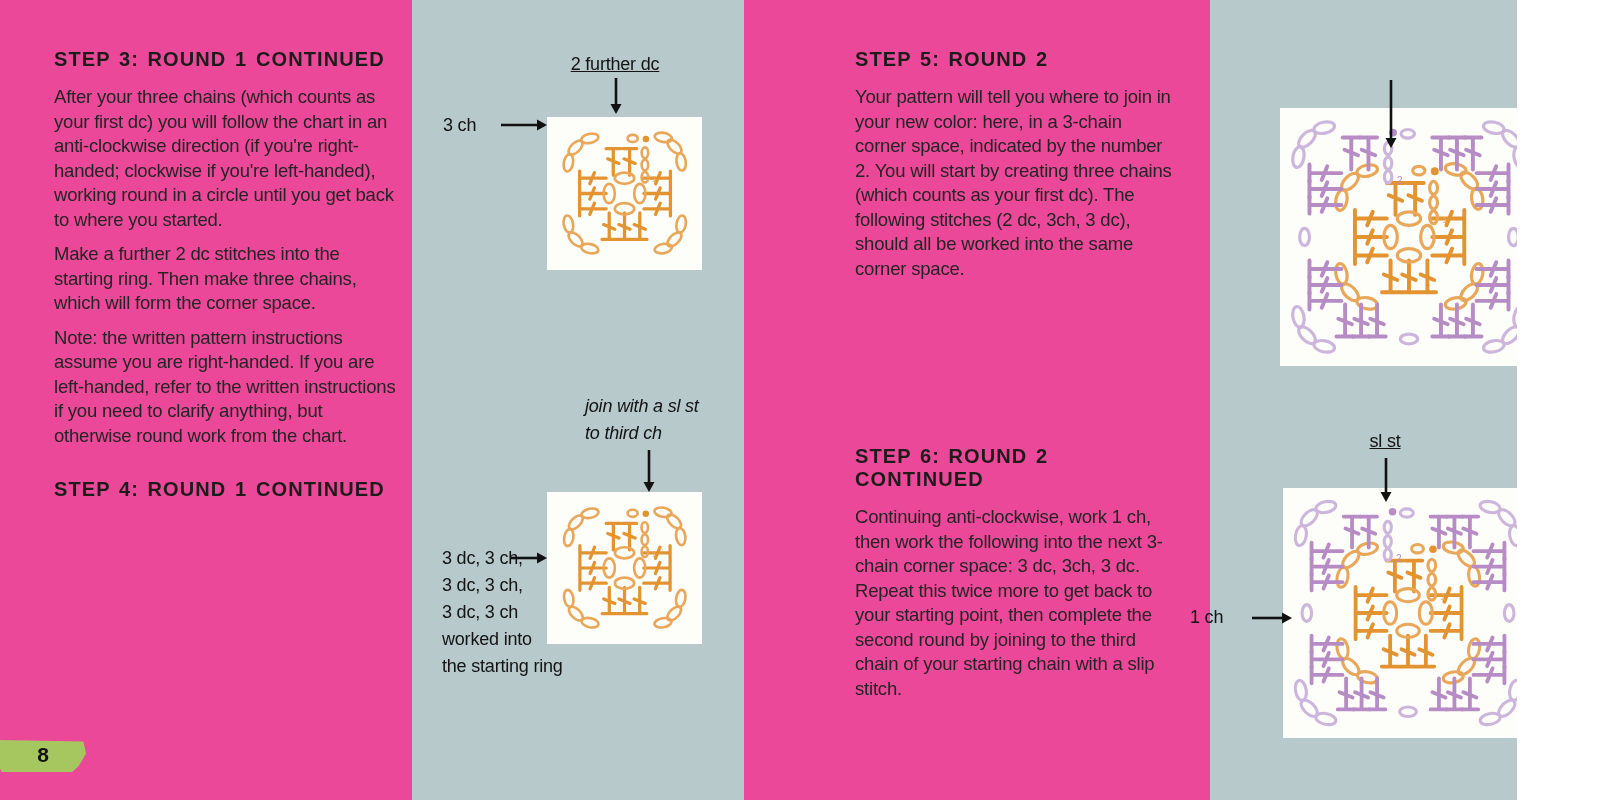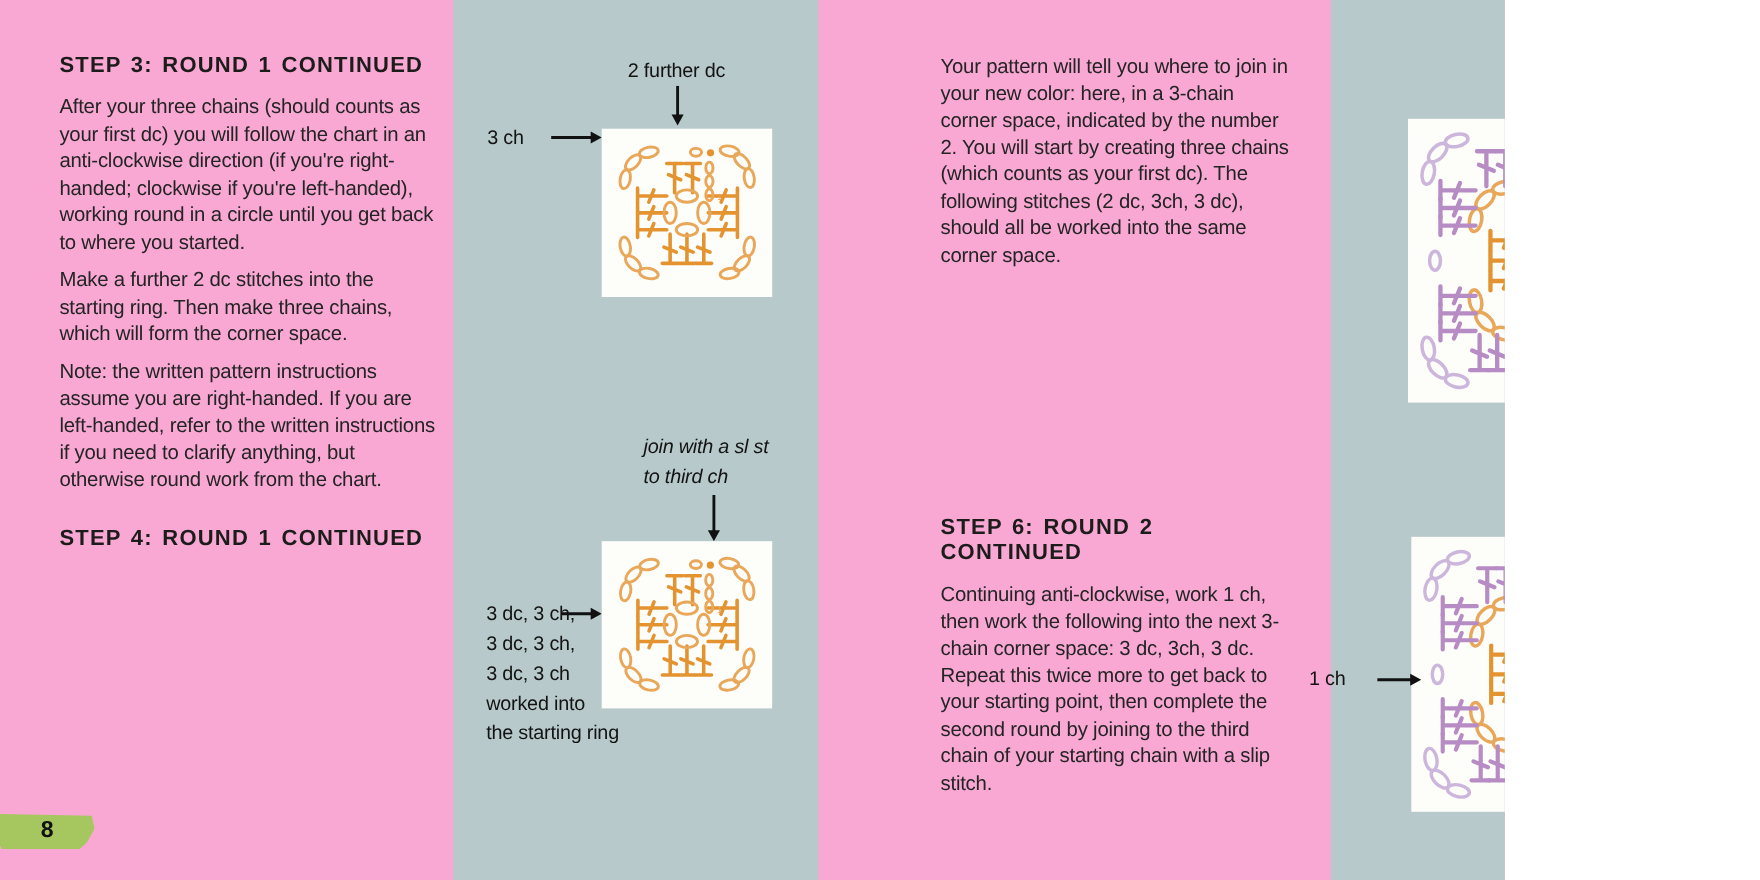--- a/index.html
+++ b/index.html
@@ -1,48 +1,48 @@
 <!DOCTYPE html>
 <html><head>
 <meta charset="utf-8">
 <style>
   html,body{margin:0;padding:0;background:#ffffff;}
   .spread{
-    position:relative;width:1368px;height:800px;background:#f9a8d4;overflow:hidden;
+    position:relative;width:1517px;height:800px;background:#ec4899;overflow:hidden;
     font-family:"Liberation Sans",sans-serif;color:#262626;
   }
   
   .panel{position:absolute;top:0;height:800px;background:#b7c9ca;}
   .panel-left{left:412px;width:332px;}
   .panel-right{left:1210px;width:333px;}
 
   
   .section{position:absolute;}
   .section h2{
     margin:0 0 14px 0;font-size:20px;font-weight:700;color:#1c1c1a;
     letter-spacing:1.1px;word-spacing:2px;
   }
   .section p{
     margin:0 0 10px 0;font-size:18.5px;line-height:24.5px;letter-spacing:-0.2px;color:#242424;
   }
   .sec-step3{left:54px;top:48px;width:348px;}
   .sec-step4{left:54px;top:478px;width:348px;}
   .sec-step5{left:855px;top:48px;width:322px;}
-  .sec-step6{left:855px;top:468px;width:322px;}
+  .sec-step6{left:855px;top:445px;width:322px;}
 
   
   .chart{position:absolute;background:#fdfdfa;display:block;}
   .chart-tl{left:547px;top:117px;}
   .chart-bl{left:547px;top:492px;}
   .chart-tr{left:1280px;top:108px;}
   .chart-br{left:1283px;top:488px;}
 
   
   .anno{position:absolute;font-size:18px;line-height:27px;color:#131313;letter-spacing:-0.2px;}
-  .anno.center{text-align:center;}
+  .anno.center{text-align:center;text-decoration:underline;}
   .anno.right{}
   .arrow{position:absolute;}
 
   
   .badge{
     position:absolute;background:#a6c75f;color:#111;
     font-weight:700;font-size:21px;text-align:center;
   }
   .badge-8{left:0;top:740px;width:86px;height:32px;line-height:30px;
     clip-path:polygon(0 0,97% 5%,100% 42%,92% 80%,84% 100%,2% 100%,0 90%);}
@@ -154,30 +154,31 @@
         <text x="95" y="62" font-size="8.5" fill="#b78cc5">2</text>
       </g>
     </defs>
   </svg>
 
   <div class="panel panel-left"></div>
   <div class="panel panel-right"></div>
 
   <div class="section sec-step3">
     <h2>STEP 3: ROUND 1 CONTINUED</h2>
-    <p>After your three chains (should counts as your first dc) you will follow the chart in an anti-clockwise direction (if you're right-handed; clockwise if you're left-handed), working round in a circle until you get back to where you started.</p>
+    <p>After your three chains (which counts as your first dc) you will follow the chart in an anti-clockwise direction (if you're right-handed; clockwise if you're left-handed), working round in a circle until you get back to where you started.</p>
     <p>Make a further 2 dc stitches into the starting ring. Then make three chains, which will form the corner space.</p>
     <p>Note: the written pattern instructions assume you are right-handed. If you are left-handed, refer to the written instructions if you need to clarify anything, but otherwise round work from the chart.</p>
   </div>
 
   <div class="section sec-step4">
     <h2>STEP 4: ROUND 1 CONTINUED</h2>
   </div>
 
   <div class="section sec-step5">
+    <h2>STEP 5: ROUND 2</h2>
     <p>Your pattern will tell you where to join in your new color: here, in a 3-chain corner space, indicated by the number 2. You will start by creating three chains (which counts as your first dc). The following stitches (2 dc, 3ch, 3 dc), should all be worked into the same corner space.</p>
   </div>
 
   <div class="section sec-step6">
     <h2>STEP 6: ROUND 2 CONTINUED</h2>
     <p>Continuing anti-clockwise, work 1 ch, then work the following into the next 3-chain corner space: 3 dc, 3ch, 3 dc. Repeat this twice more to get back to your starting point, then complete the second round by joining to the third chain of your starting chain with a slip stitch.</p>
   </div>
 
   <svg class="chart chart-tl" width="155" height="153" viewBox="0 0 150 150">
       <use href="#r1"></use>

